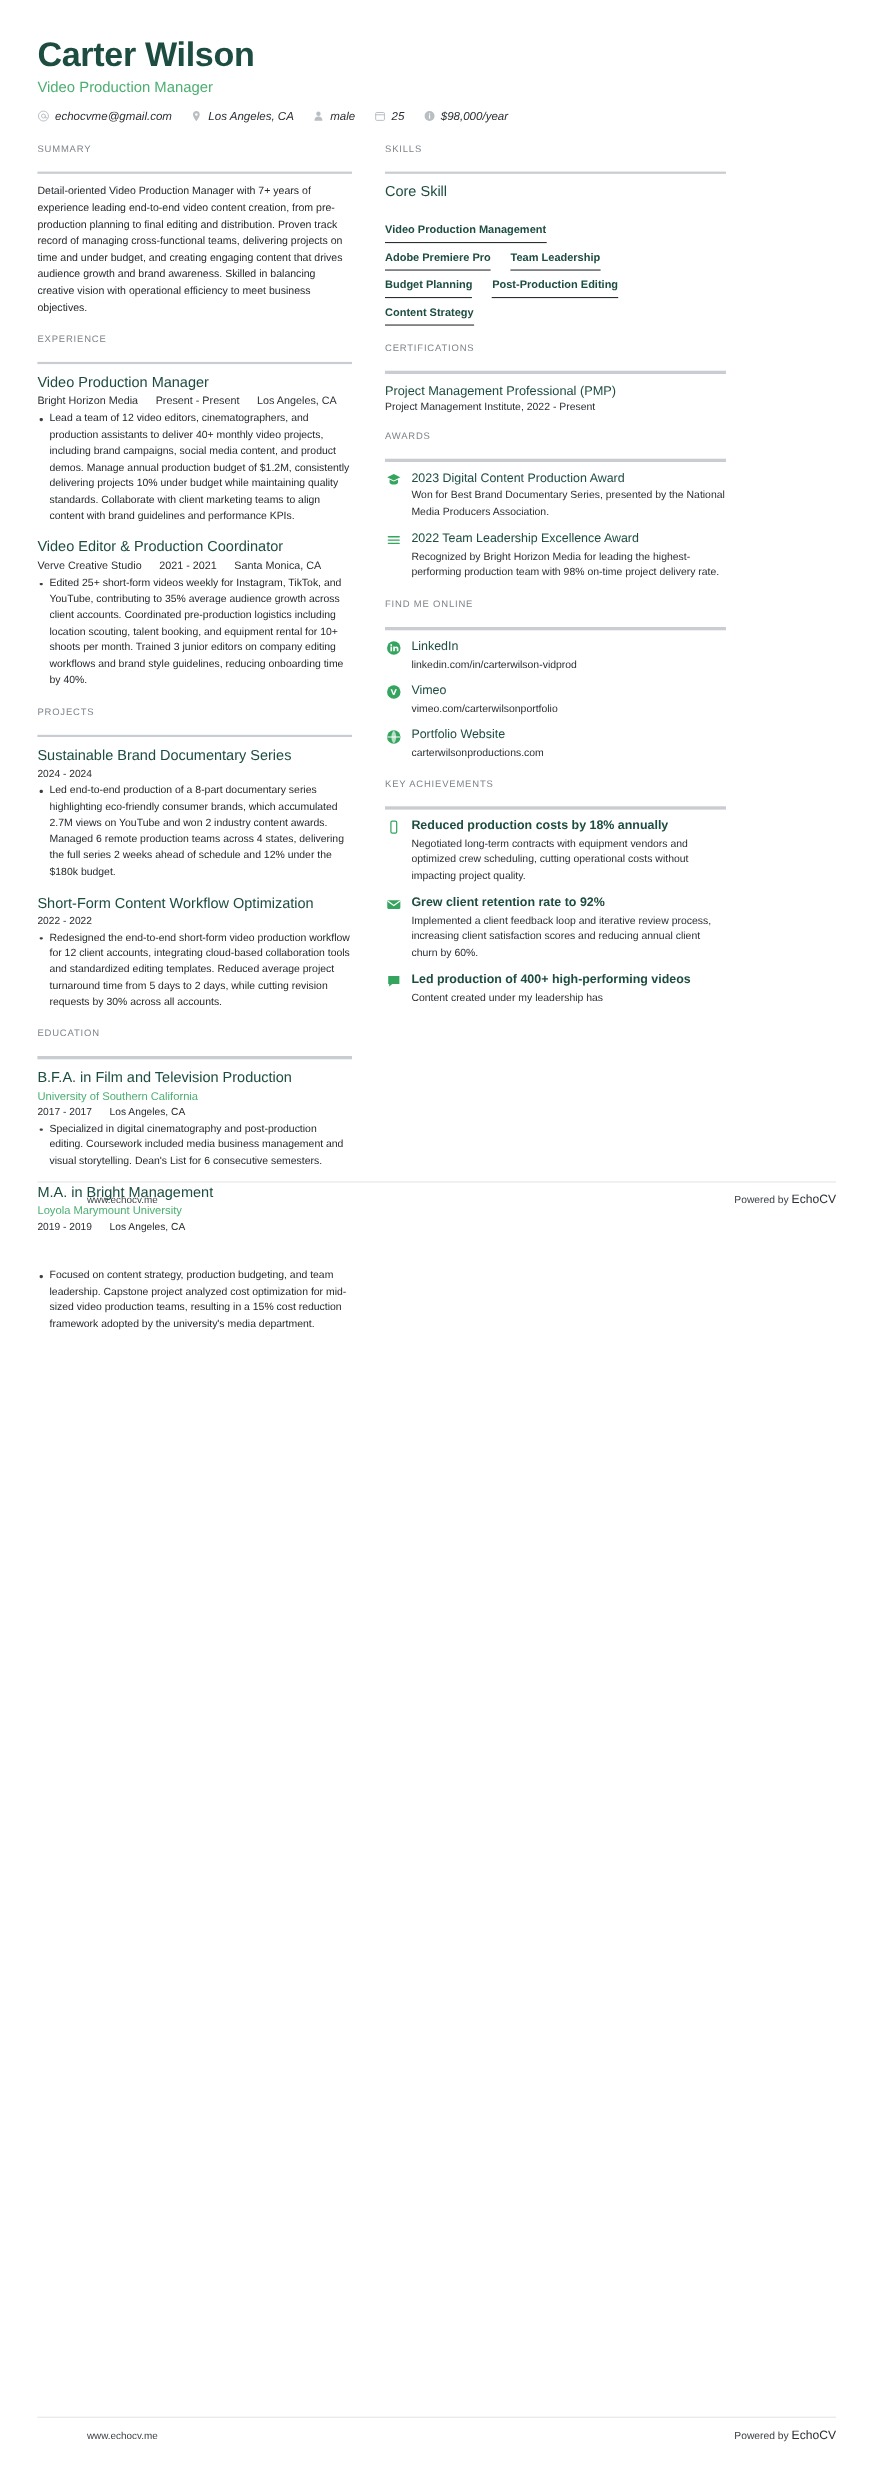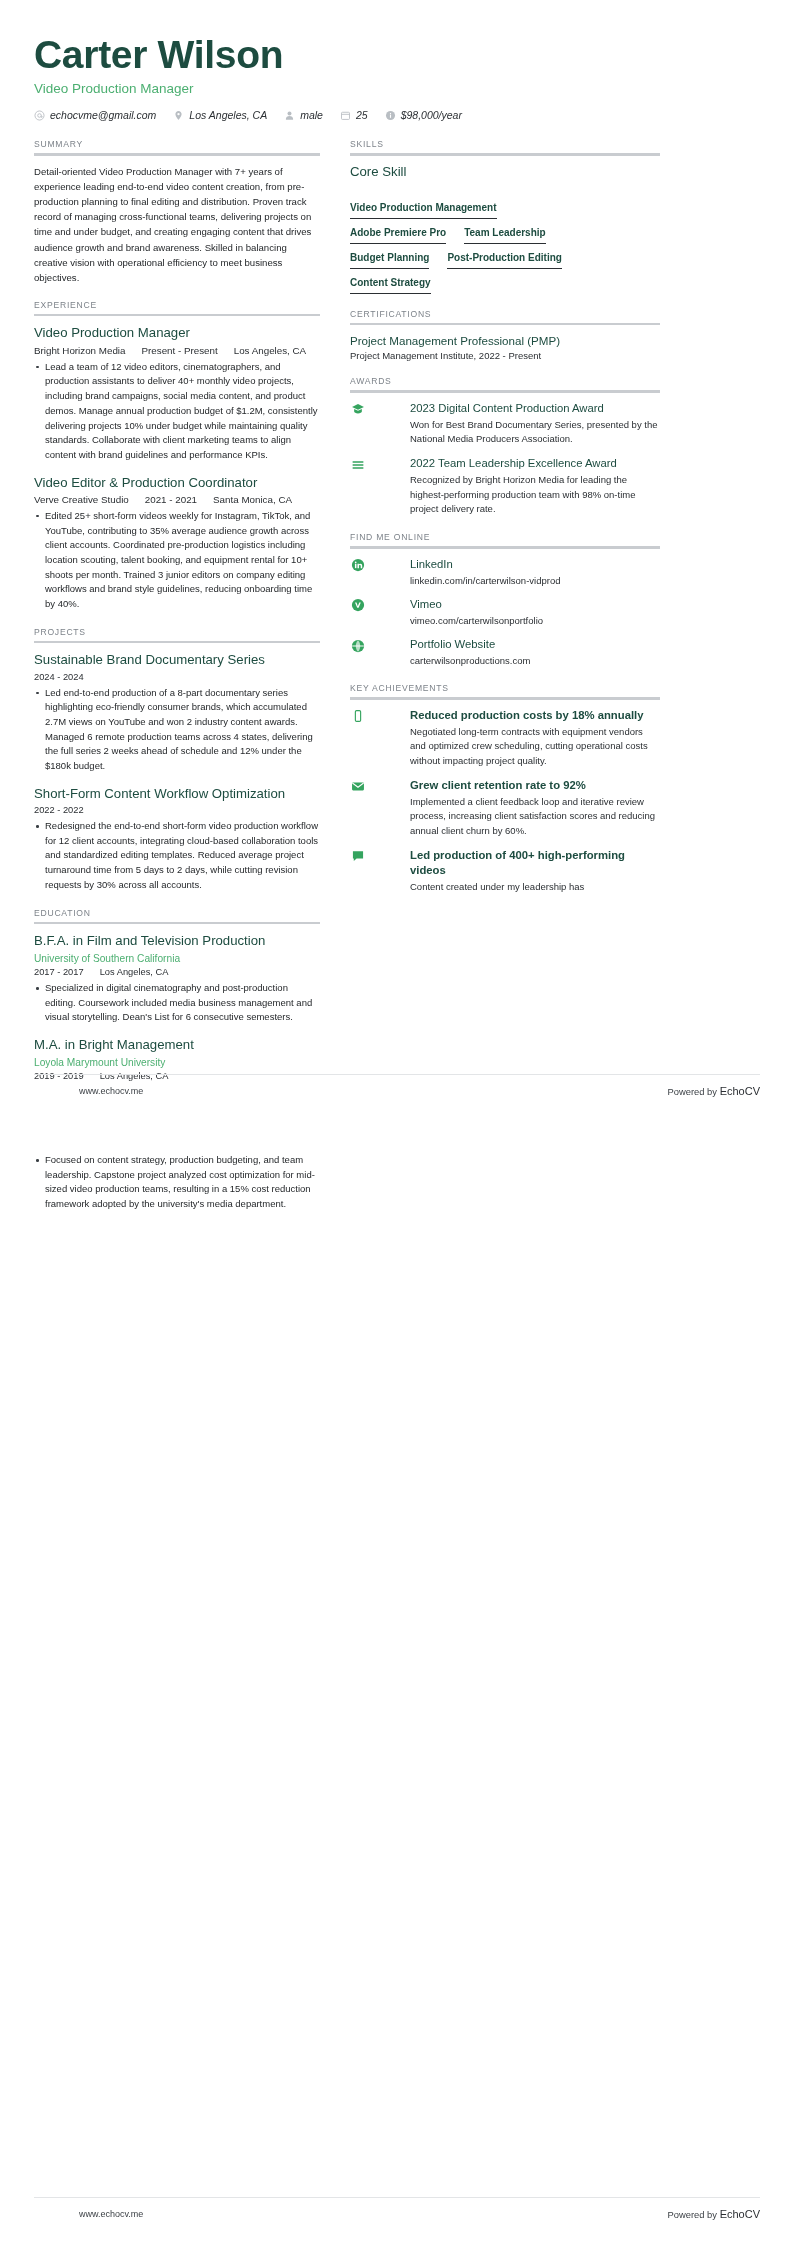--- a/index.html
+++ b/index.html
@@ -24,21 +24,21 @@
     padding: 30px 34px 0 34px;
   }
   .sheet--second {
     height: 1123px;
     padding: 30px 34px 0 34px;
   }
 
   
   .hdr { padding: 2px 0 0 0; }
   .hdr-name {
-    font-size: 39px;
+    font-size: 31px;
     line-height: 1.16;
     font-weight: 700;
     color: #1d4c40;
     letter-spacing: -0.3px;
   }
   .hdr-role {
     font-size: 13.5px;
     color: #4caf71;
     margin-top: 4px;
     font-weight: 400;
@@ -80,21 +80,21 @@
   .col-main { width: 286px; flex: none; }
   .col-side { width: 310px; flex: none; }
 
   
   .sec { margin-bottom: 15px; }
   .sec-h {
     font-size: 8.6px;
     letter-spacing: 0.75px;
     color: #7d838a;
     text-transform: uppercase;
-    padding-bottom: 4px;
+    padding-bottom: 16px;
   }
   .sec-rule {
     height: 2.5px;
     background: #c9ccd0;
     margin-bottom: 8px;
   }
 
   
   .summary {
     font-size: 9.6px;
@@ -201,21 +201,21 @@
     width: 15px;
     height: 15px;
     flex: none;
     margin-top: 1px;
     display: flex;
     align-items: center;
     justify-content: center;
     color: #35a45f;
   }
   .ico svg { display: block; }
-  .irow-body { flex: 1; min-width: 0; margin-left: 36px; }
+  .irow-body { flex: 1; min-width: 0; }
   .irow-title {
     font-size: 11.3px;
     color: #1d4c40;
     line-height: 1.32;
     margin-bottom: 2px;
   }
   .irow-title.bold { font-weight: 700; }
   .irow-desc {
     font-size: 9.5px;
     line-height: 1.55;

